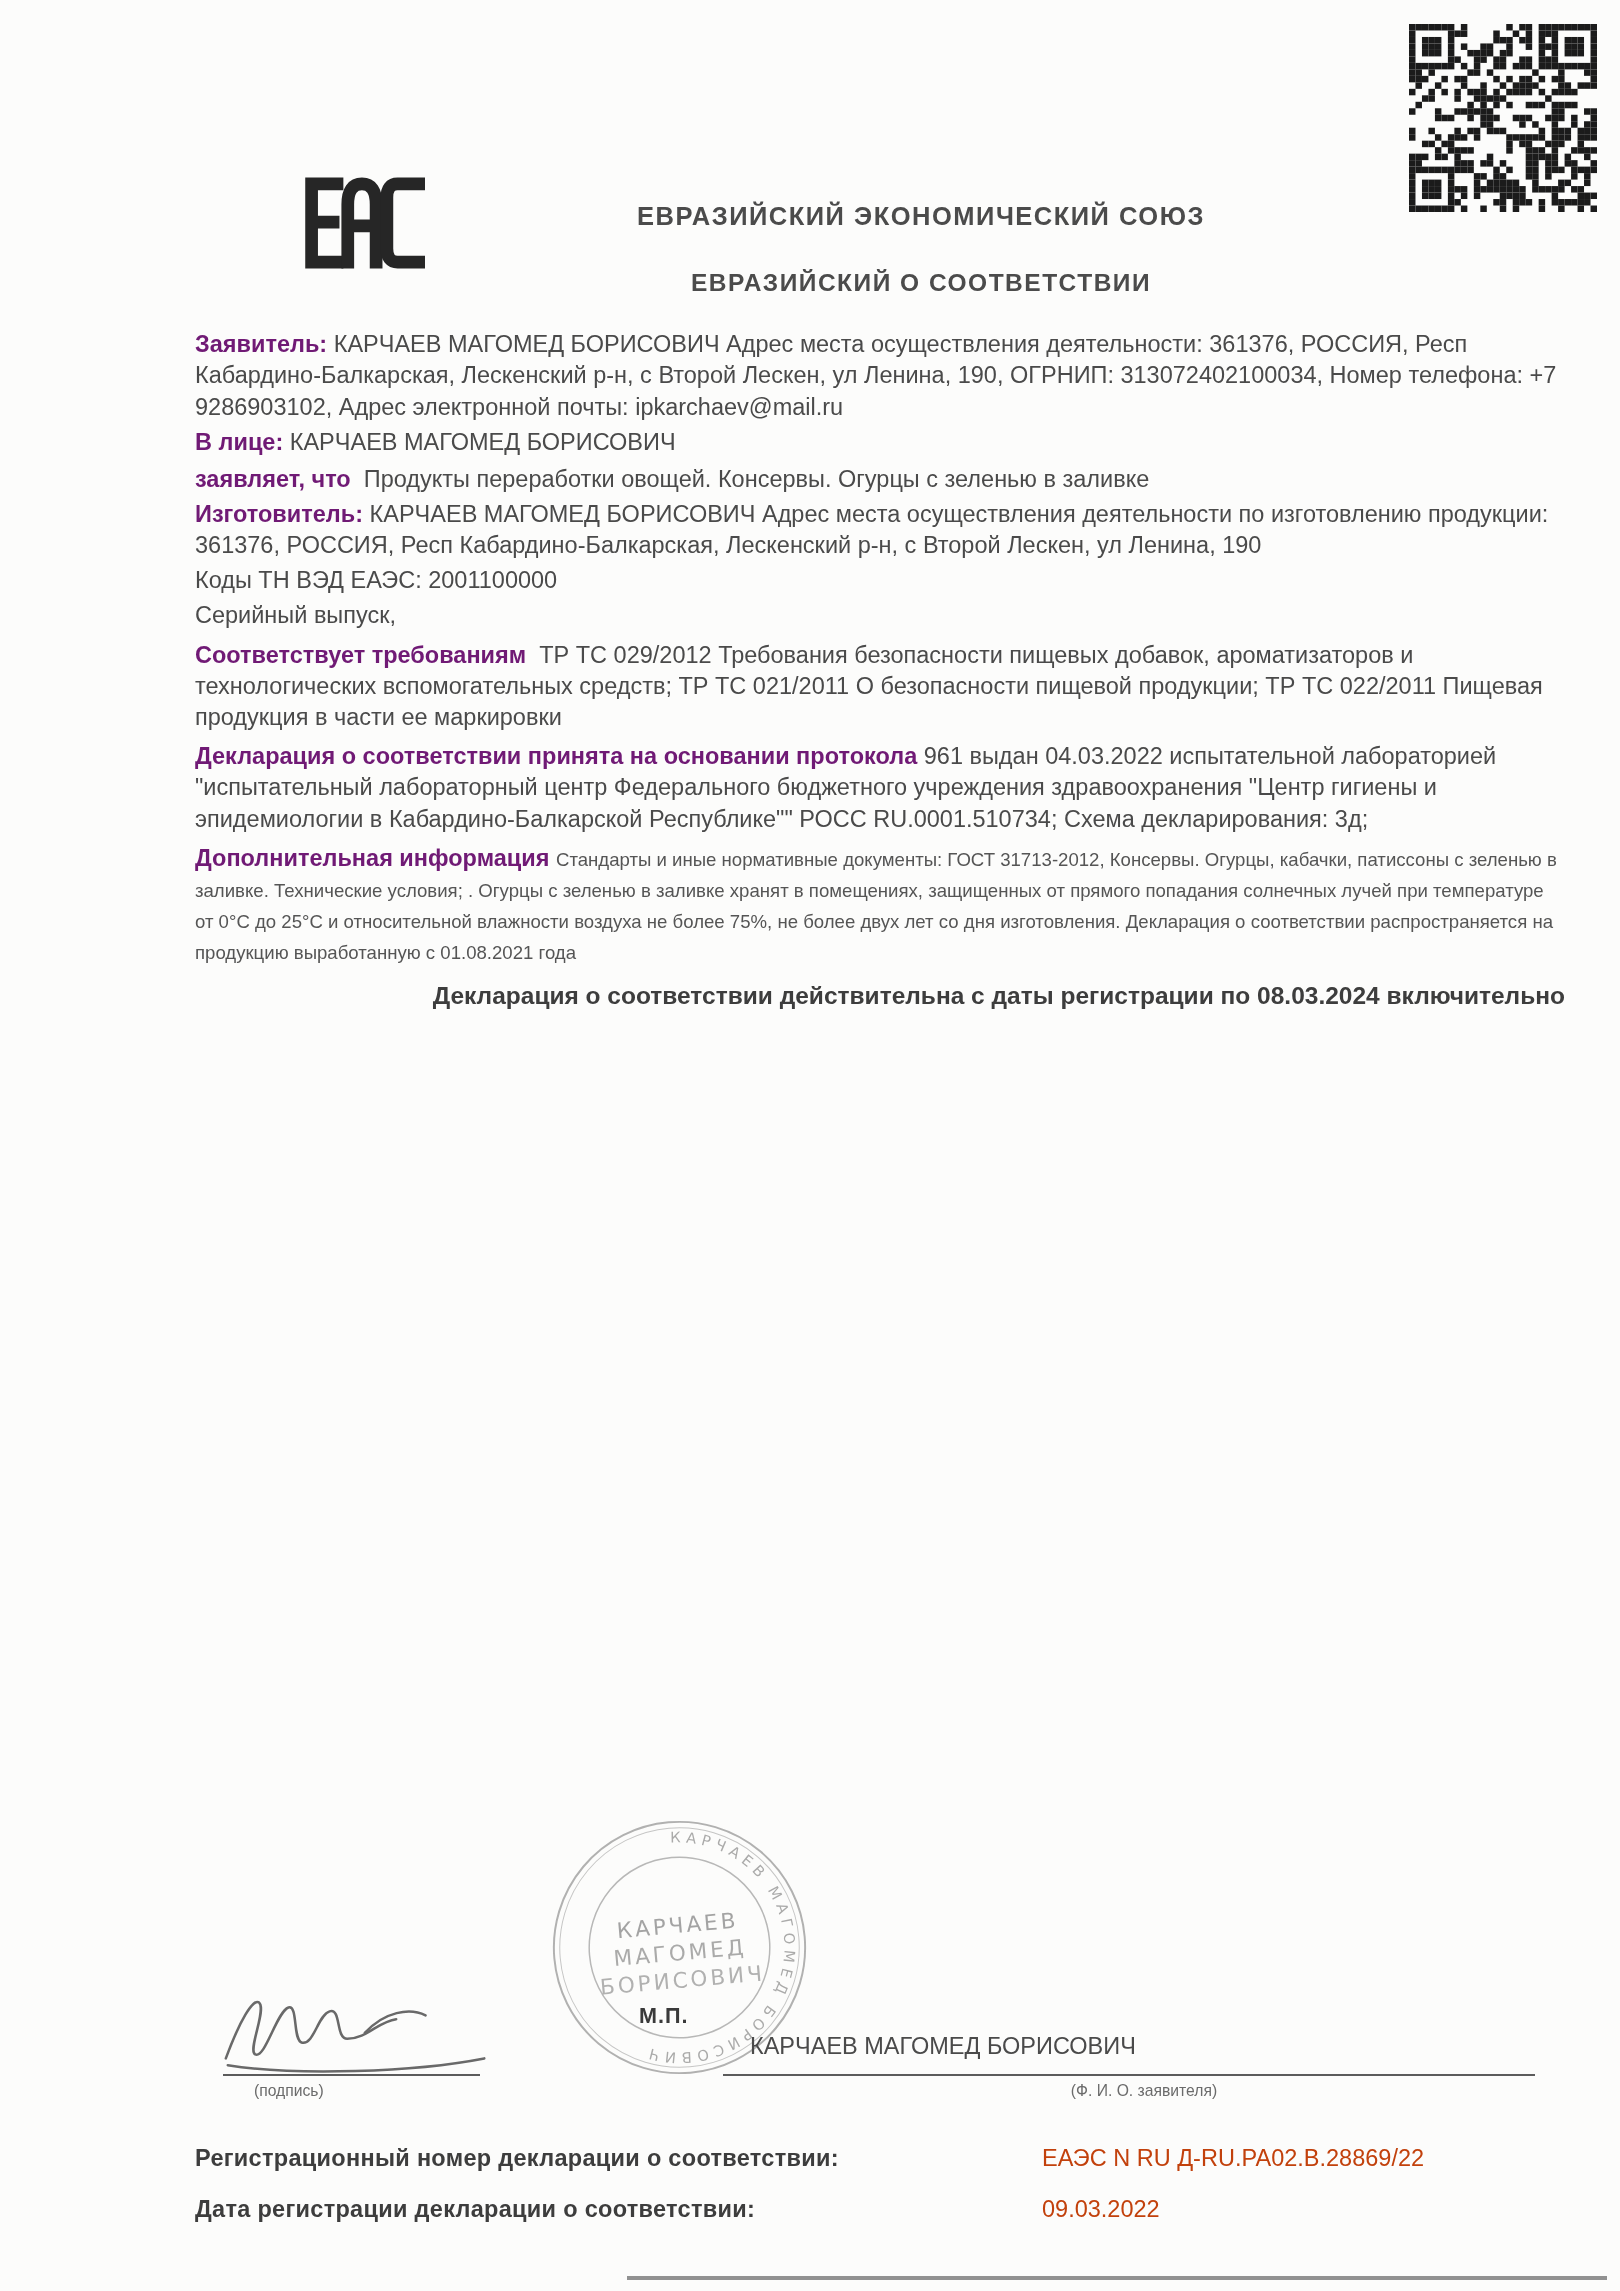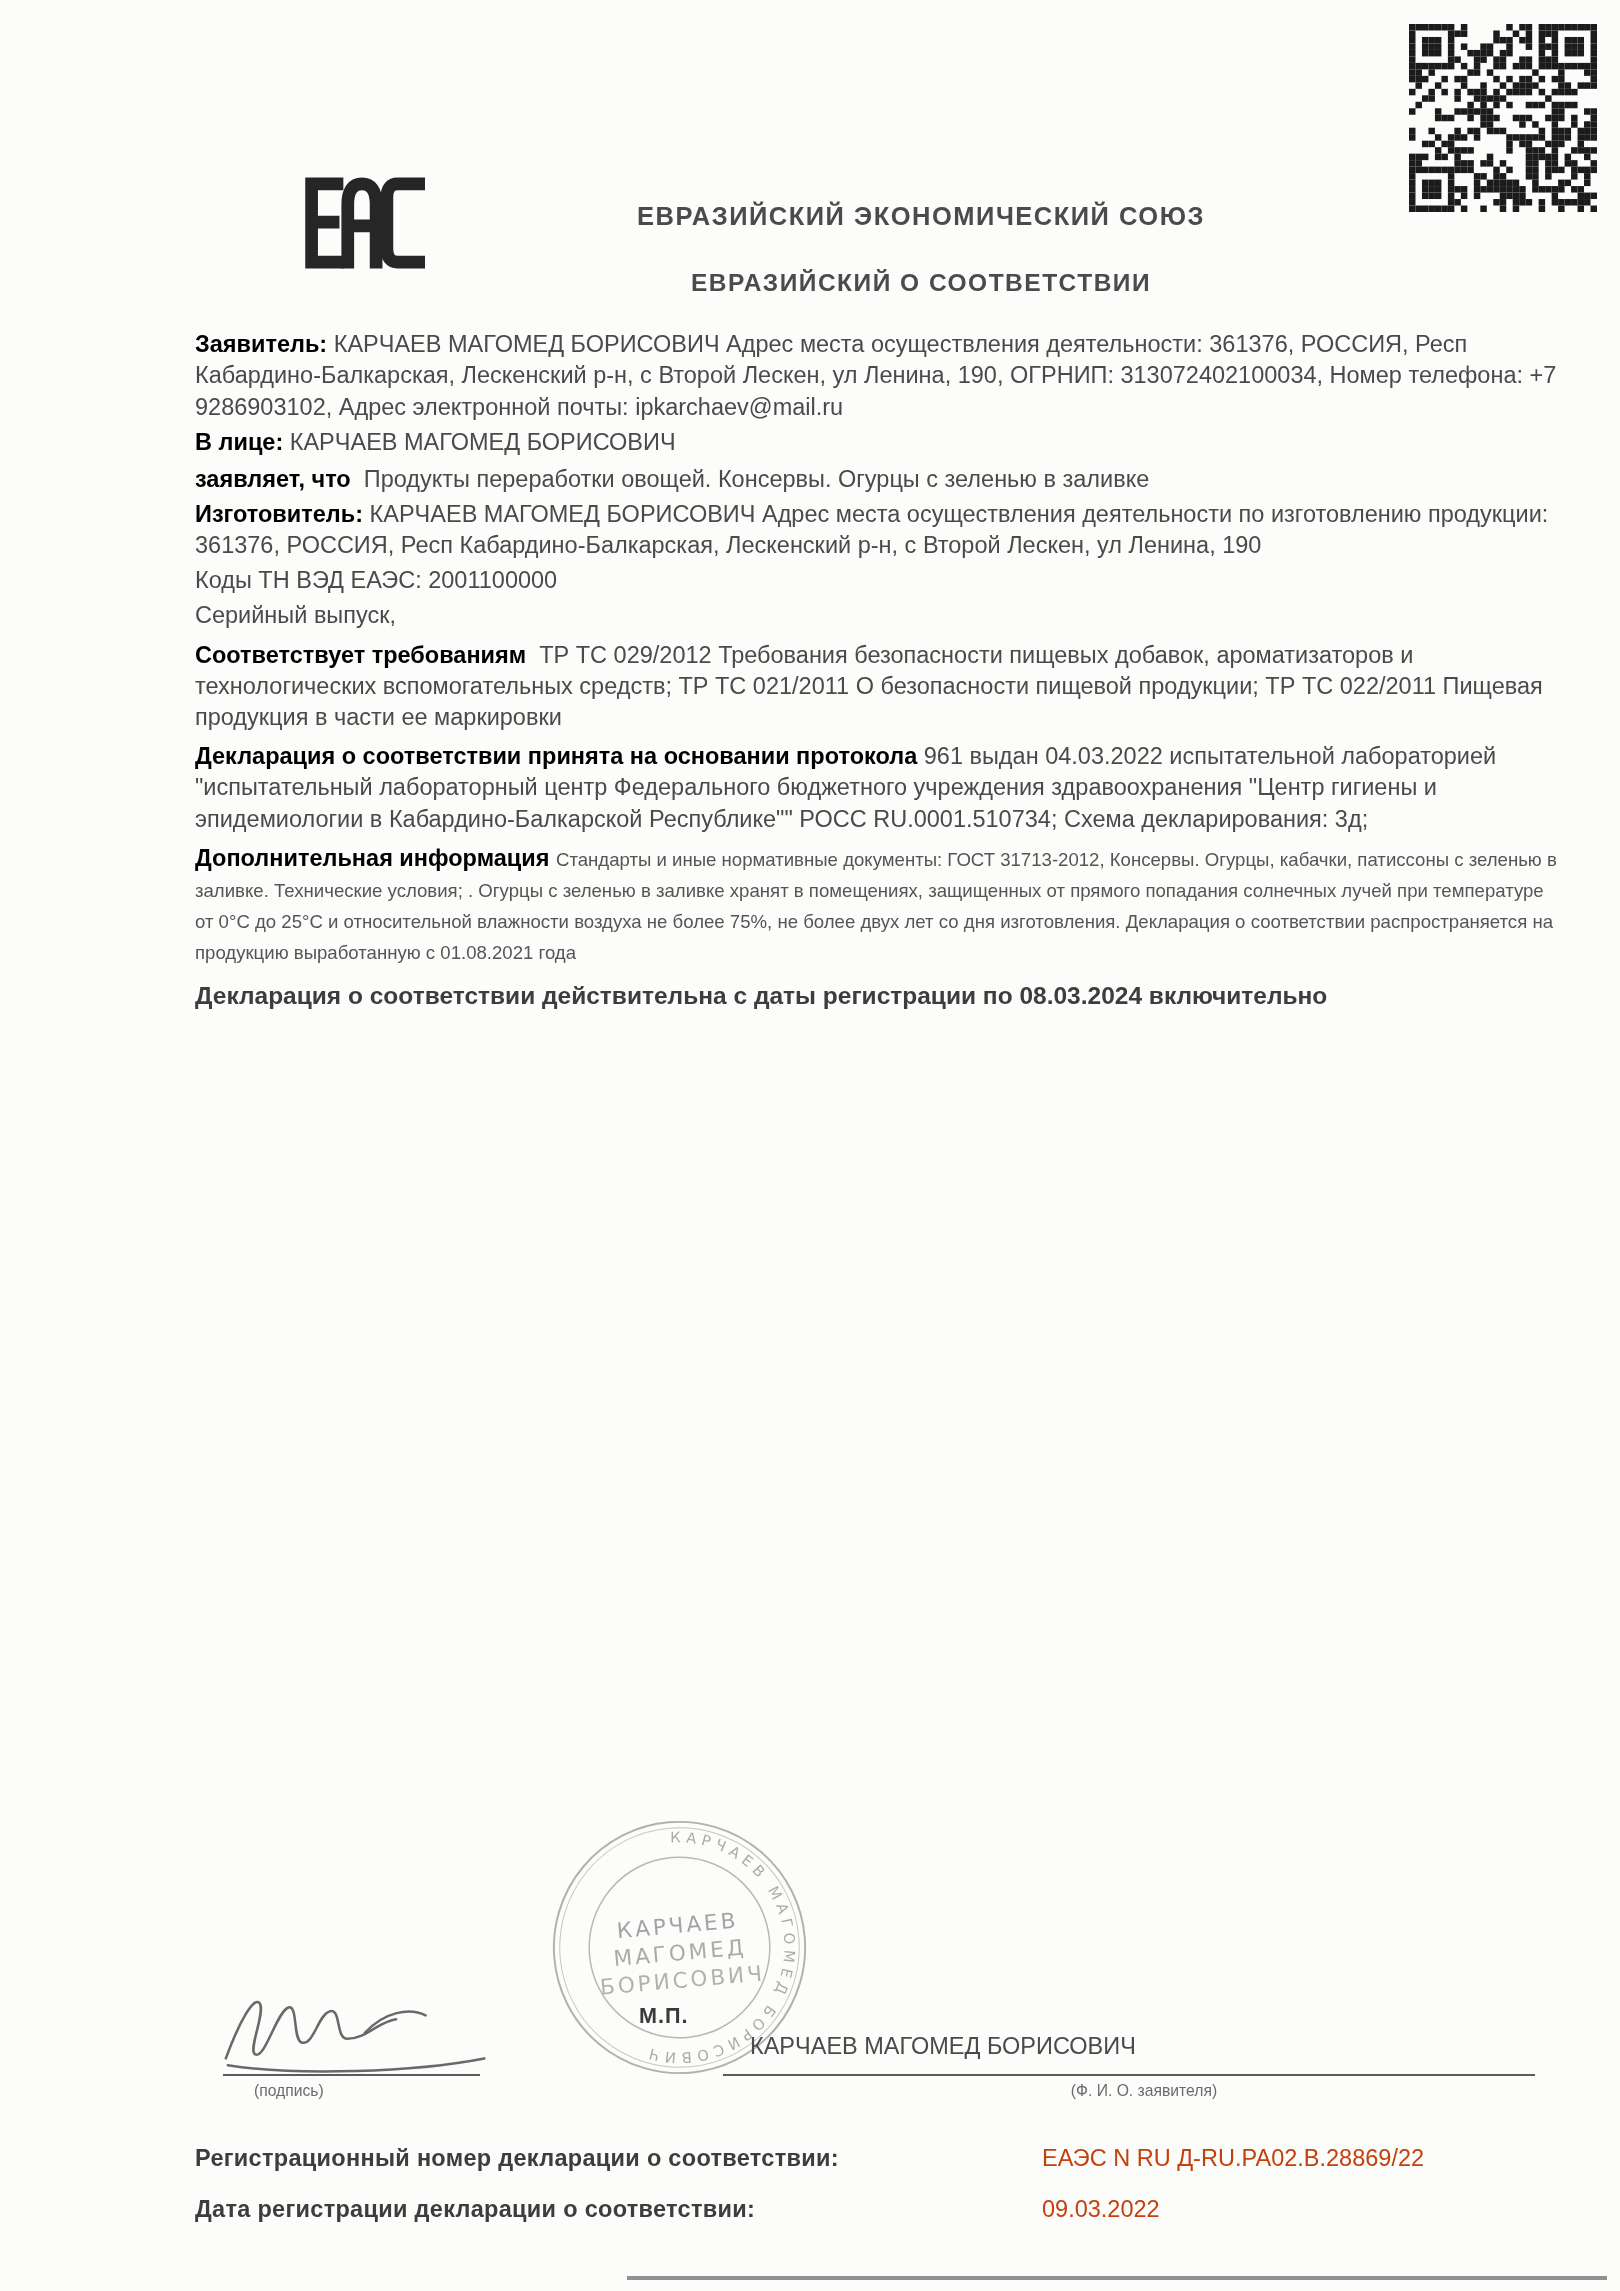--- a/index.html
+++ b/index.html
@@ -15,27 +15,27 @@
   .abs{position:absolute;}
   
   .eac-logo{left:294px;top:167px;width:131px;height:112px;}
   .hdr{left:333px;width:1176px;text-align:center;font-weight:bold;color:#4b4b4b;letter-spacing:1.5px;}
   .hdr.union{top:202px;font-size:25.5px;}
   .hdr.doct{top:269px;font-size:24.5px;}
   .qr{left:1409px;top:23.5px;width:188px;height:188px;}
   
   .content{left:195px;top:329px;width:1370px;font-size:23.5px;line-height:1.33;color:#4a4a4a;}
   .content p{margin:0 0 3.9px 0;}
-  .b{font-weight:bold;color:#000000;}
+  .b{font-weight:bold;color:#701a75;}
   p.declares{margin-top:5.9px;}
   p.complies{margin-top:7.8px;margin-bottom:7.8px;}
   p.basis{margin-bottom:7.8px;}
   p.additional{margin-bottom:11.8px;}
   .small{font-size:18.6px;line-height:1.35;color:#555;text-align:center;}
-  p.validity{margin-top:7px;font-size:24.5px;font-weight:bold;color:#3d3d3d;line-height:1.35;}
+  p.validity{margin-top:7px;font-size:24.5px;font-weight:bold;color:#3d3d3d;line-height:1.35;text-align:right;}
   
   .sig-svg{left:218px;top:1982px;width:279px;height:96px;}
   .rule{height:2px;background:#5c5c5c;}
   .sig-line{left:223px;top:2074px;width:257px;}
   .fio-line{left:723px;top:2074px;width:812px;}
   .caption{font-size:15.7px;color:#6b6b6b;}
   .sig-cap{left:254px;top:2082px;width:196px;text-align:left;}
   .fio-cap{left:997px;top:2082px;width:294px;text-align:center;}
   .stamp{left:547px;top:1815px;width:265px;height:265px;transform:rotate(-5deg);}
   .mp{left:639px;top:2003px;font-size:21.6px;font-weight:bold;color:#3a3a3a;letter-spacing:1px;}

